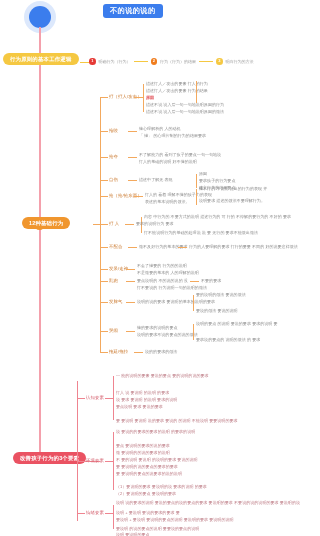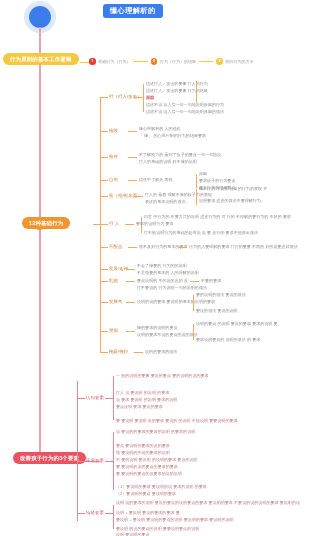--- a/index.html
+++ b/index.html
@@ -95,21 +95,21 @@
   .numtext{font-size:4px;color:#9a9a9a;white-space:nowrap;}
   .numdash{width:14px;height:1px;background:#f5c842;flex:none;}
 </style>
 </head>
 <body>
 
 <div id="canvas">
 
   <div class="abs root-circle" style="left:29px;top:6px;"></div>
 
-  <div class="abs title-badge" style="left:103px;top:4px;">懂心理解析的</div>
+  <div class="abs title-badge" style="left:103px;top:4px;">不的说的说的</div>
 
   <div class="abs spine" style="left:39px;top:27px;height:437px;"></div>
 
   <div class="abs pill yellow" style="left:3px;top:53px;">行为原则的基本工作逻辑</div>
 
   <div class="abs hline yellow" style="left:80px;top:62px;width:10px;"></div>
 
   <div class="abs numrow" style="left:89px;top:58px;">
     <span class="numbadge c1">1</span>
     <span class="numtext">明确行为（行为）</span>

